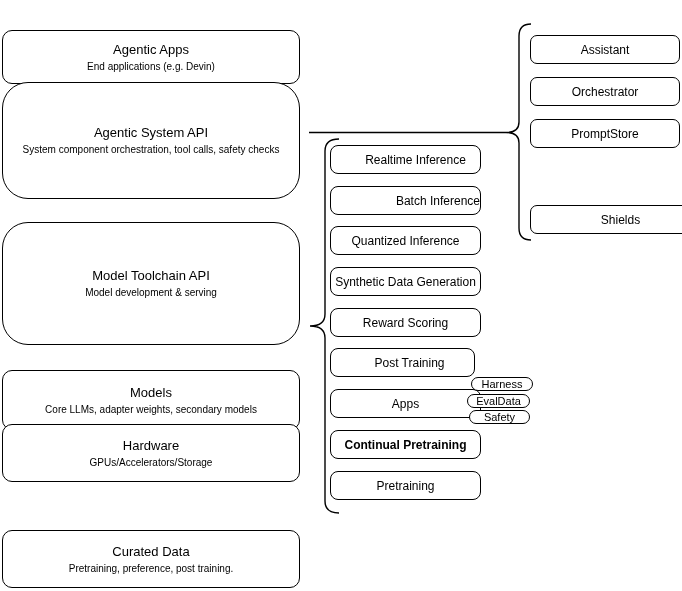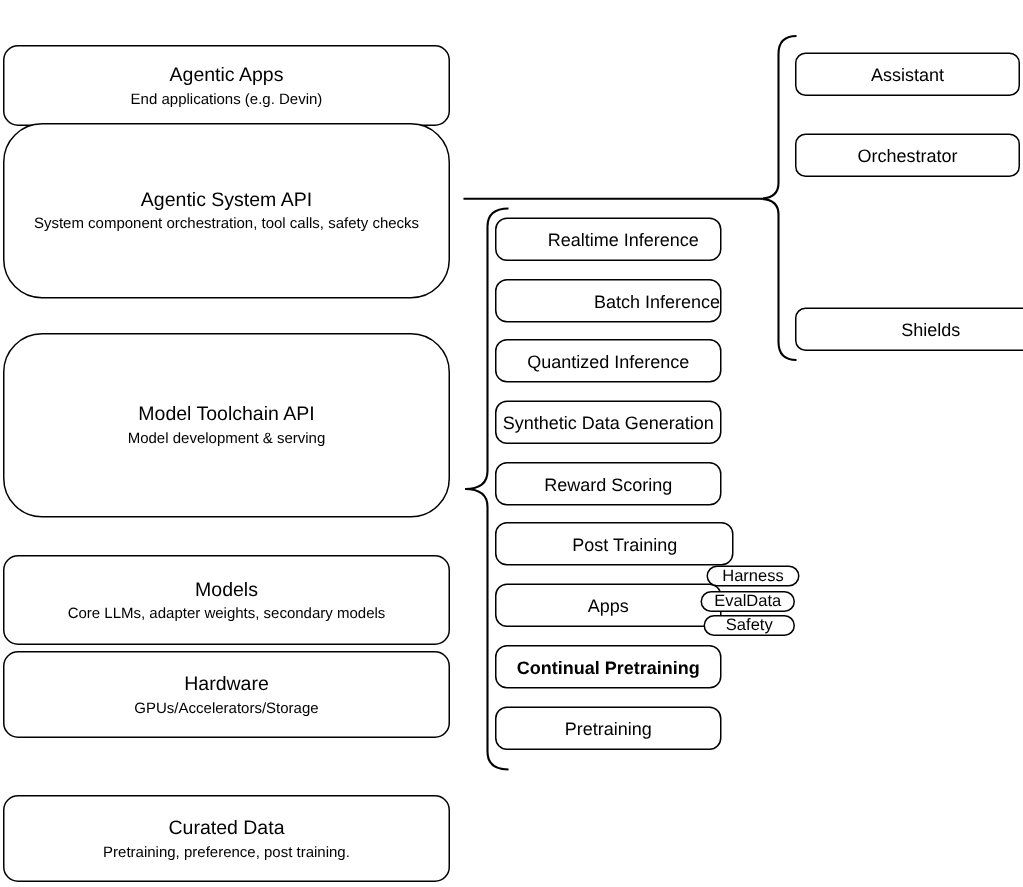--- a/index.html
+++ b/index.html
@@ -91,21 +91,21 @@
   <div class="node stackbox" style="left:2px; top:222px; width:298px; height:123px; border-radius:26px;">
     <span class="title">Model Toolchain API</span>
     <span class="subtitle">Model development &amp; serving</span>
   </div>
 
   <div class="node stackbox" style="left:2px; top:370px; width:298px; height:60px; border-radius:10px;">
     <span class="title">Models</span>
     <span class="subtitle">Core LLMs, adapter weights, secondary models</span>
   </div>
 
-  <div class="node stackbox" style="left:2px; top:434px; width:298px; height:58px; border-radius:10px;">
+  <div class="node stackbox" style="left:2px; top:424px; width:298px; height:58px; border-radius:10px;">
     <span class="title">Hardware</span>
     <span class="subtitle">GPUs/Accelerators/Storage</span>
   </div>
 
   <div class="node stackbox" style="left:2px; top:530px; width:298px; height:58px; border-radius:10px;">
     <span class="title">Curated Data</span>
     <span class="subtitle">Pretraining, preference, post training.</span>
   </div>
 
   <div class="node midbox" style="left:330px; top:145px; width:151px; height:29px;padding-left:20px;">
@@ -116,21 +116,21 @@
   </div>
   <div class="node midbox" style="left:330px; top:226px; width:151px; height:29px;">
     <span>Quantized Inference</span>
   </div>
   <div class="node midbox" style="left:330px; top:267px; width:151px; height:29px;">
     <span>Synthetic Data Generation</span>
   </div>
   <div class="node midbox" style="left:330px; top:308px; width:151px; height:29px;">
     <span>Reward Scoring</span>
   </div>
-  <div class="node midbox" style="left:330px; top:348px; width:159px; height:29px;padding-left:14px;">
+  <div class="node midbox" style="left:330px; top:348px; width:145px; height:29px;padding-left:14px;">
     <span>Post Training</span>
   </div>
   <div class="node midbox" style="left:330px; top:389px; width:151px; height:29px;">
     <span>Apps</span>
   </div>
   <div class="node midbox" style="left:330px; top:430px; width:151px; height:29px;font-weight:bold;">
     <span>Continual Pretraining</span>
   </div>
   <div class="node midbox" style="left:330px; top:471px; width:151px; height:29px;">
     <span>Pretraining</span>
@@ -142,20 +142,23 @@
   <div class="pill" style="left:467px; top:394px; width:63px; height:14px;">
     <span>EvalData</span>
   </div>
   <div class="pill" style="left:469px; top:410px; width:61px; height:14px;">
     <span>Safety</span>
   </div>
 
   <div class="node rightbox" style="left:530px; top:35px; width:150px; height:29px;">
     <span>Assistant</span>
   </div>
-  <div class="node rightbox" style="left:530px; top:77px; width:150px; height:29px;margin-top:12px;">
+  <div class="node rightbox" style="left:530px; top:77px; width:150px; height:29px;">
     <span>Orchestrator</span>
+  </div>
+  <div class="node rightbox" style="left:530px; top:119px; width:150px; height:29px;">
+    <span>PromptStore</span>
   </div>
   <div class="node rightbox" style="left:530px; top:205px; width:181px; height:29px;">
     <span>Shields</span>
   </div>
 
 </div>
 
 </body></html>

